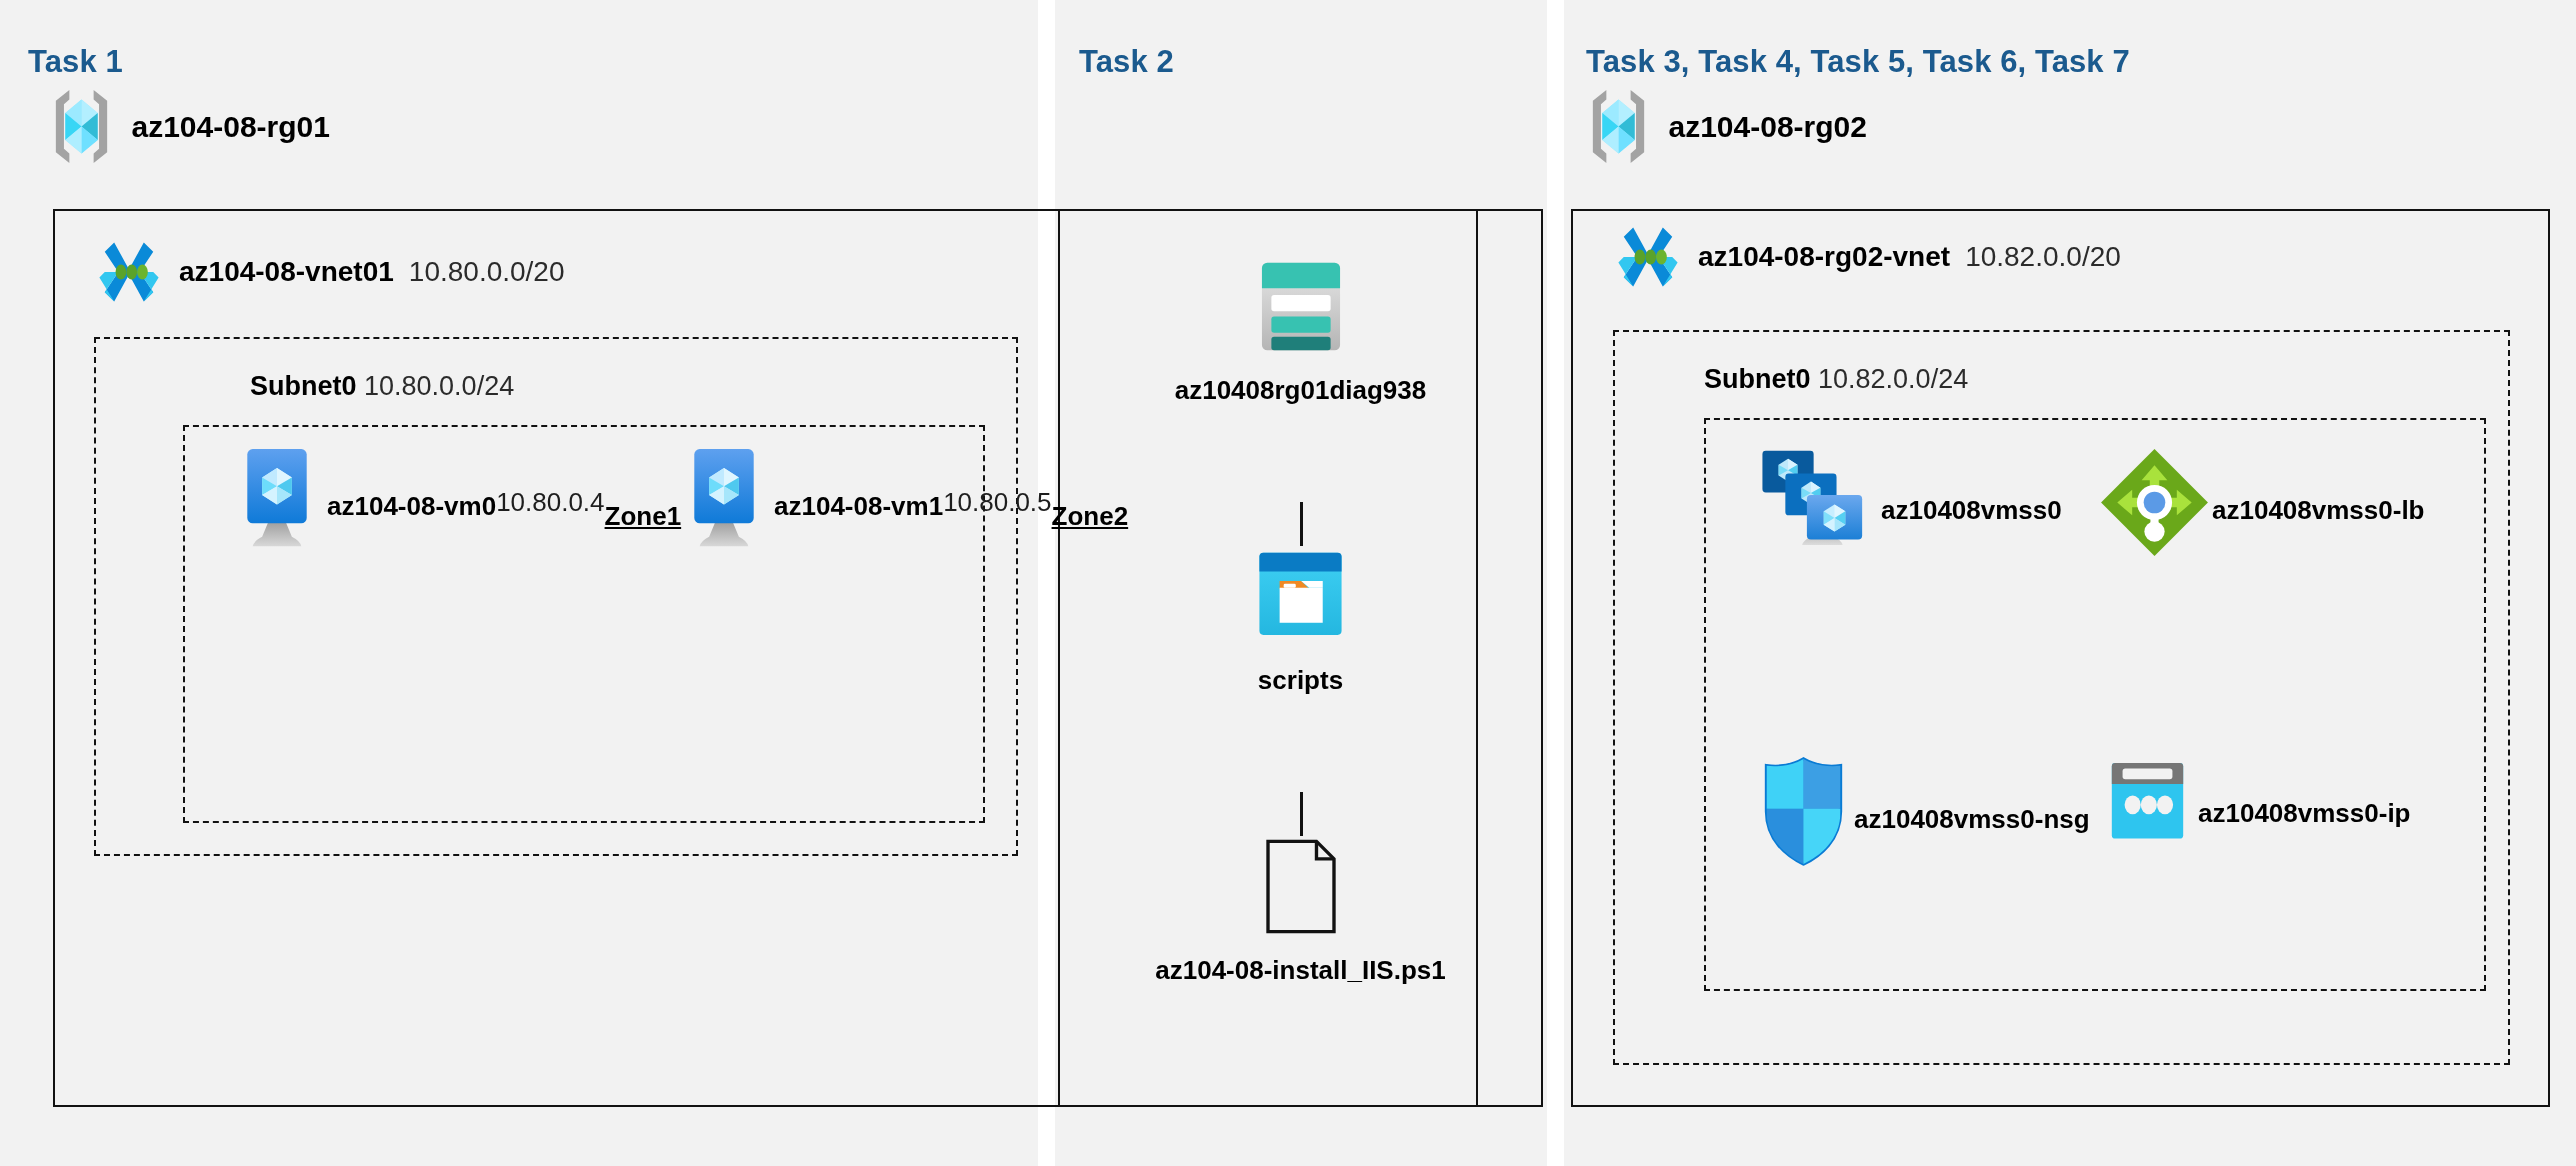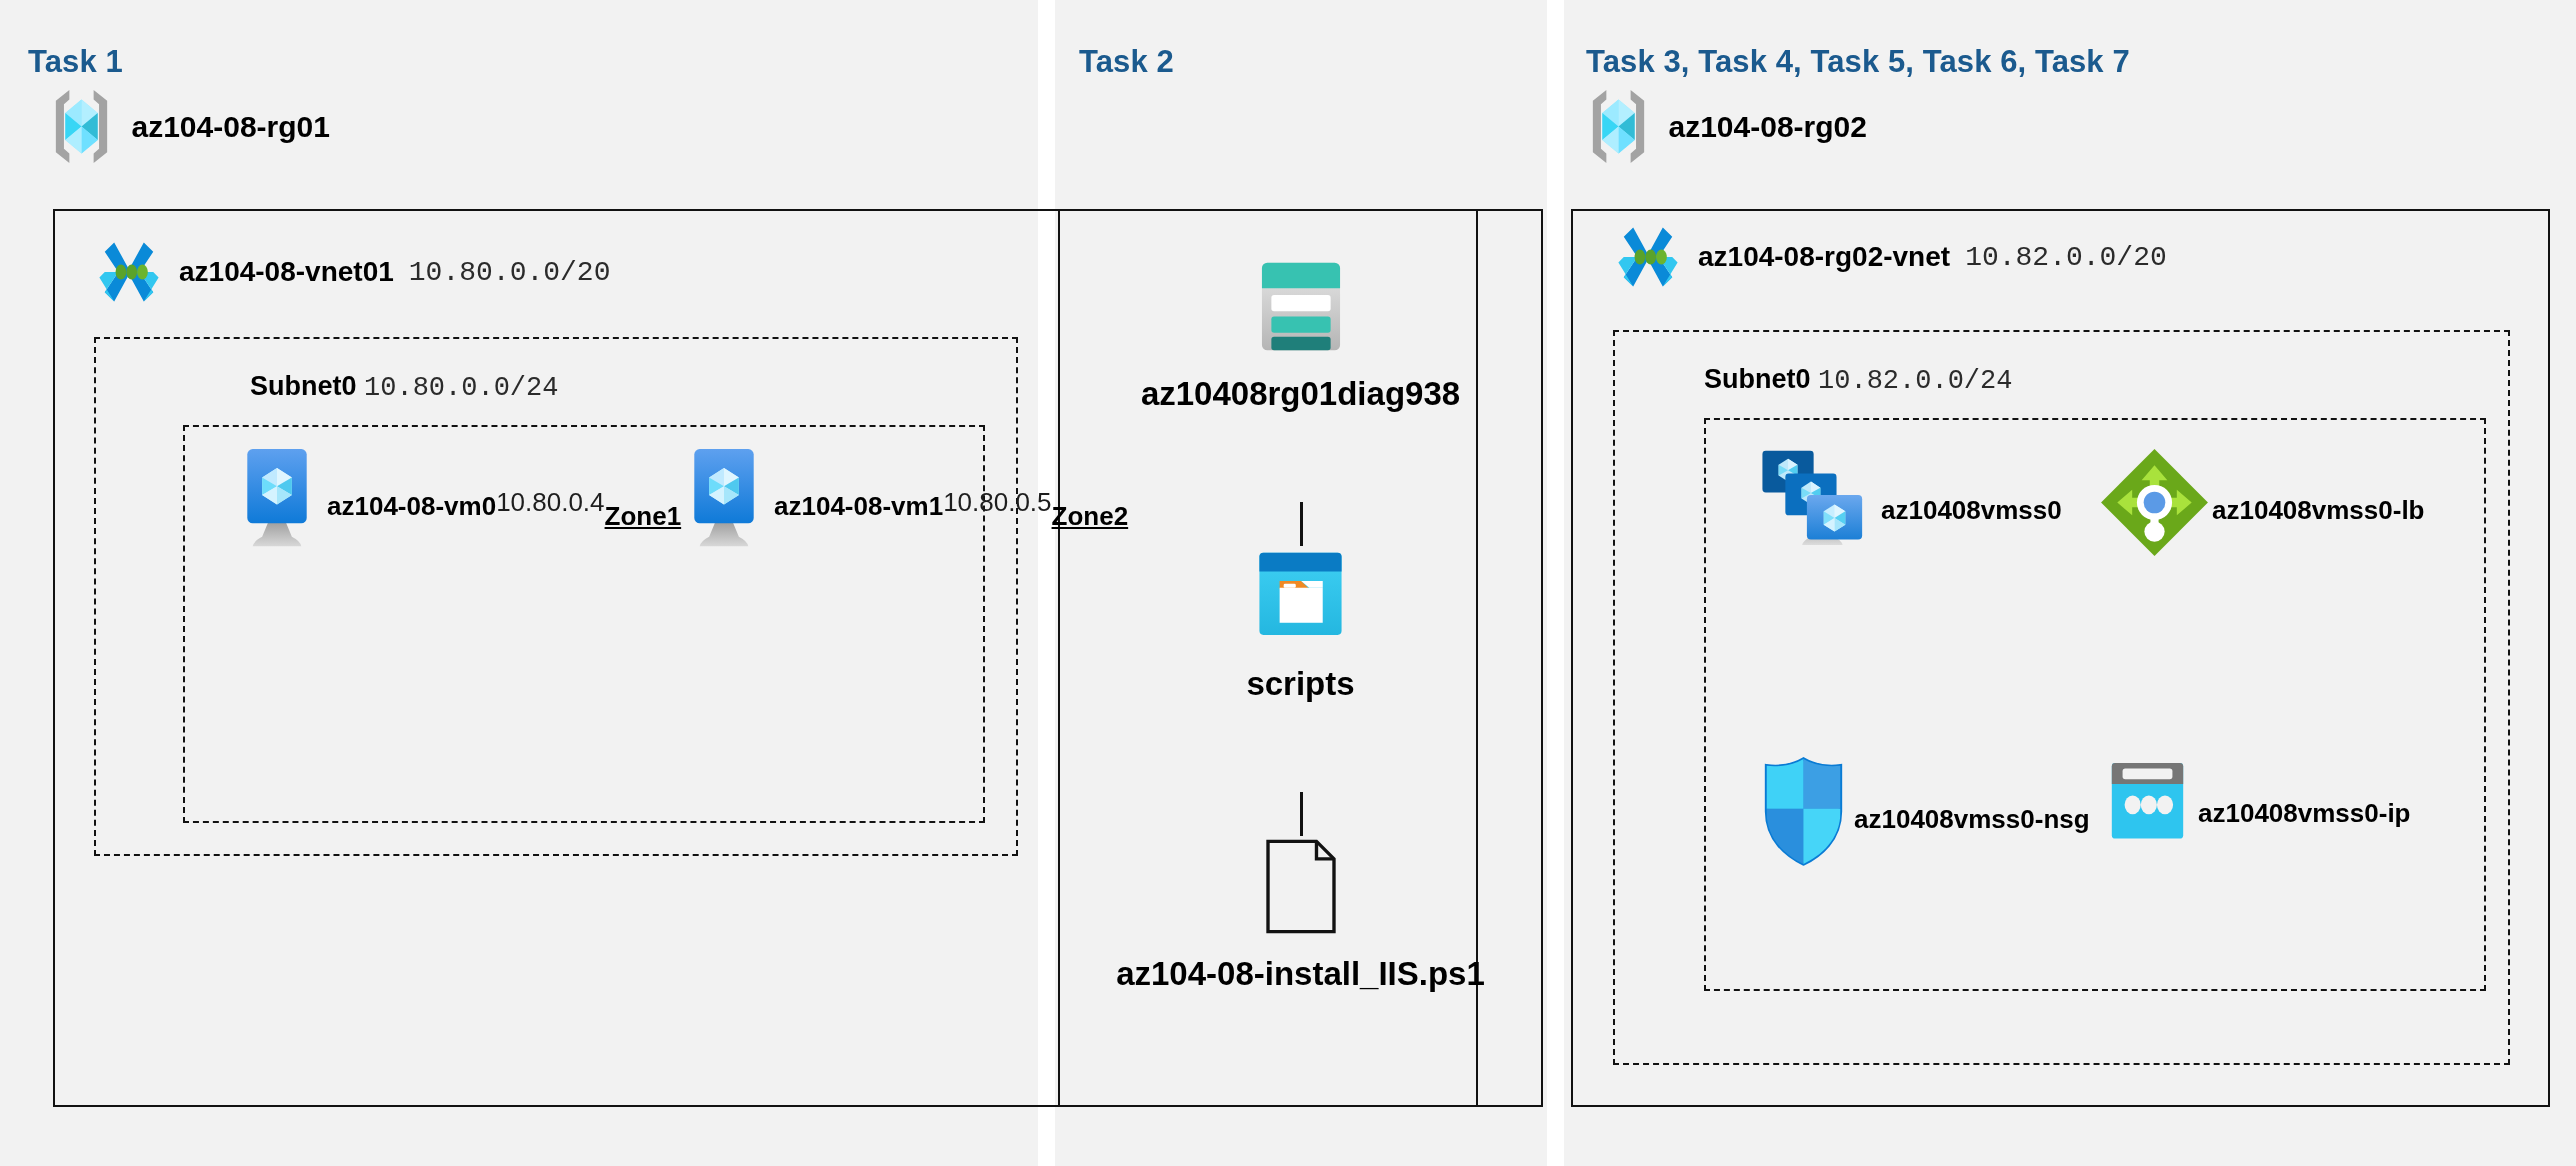--- a/index.html
+++ b/index.html
@@ -28,21 +28,21 @@
   .vnet-box{position:absolute;border:2.7px solid #121212;box-sizing:border-box;background:transparent;}
   #vnet01-box{left:53px;  top:209px; width:1425px; height:898px;}
   #vnet02-box{left:1571px;top:209px; width:979px; height:898px;}
   
   #task2-box{left:1058px;top:209px;width:485px;height:898px;border:2.7px solid #121212;box-sizing:border-box;position:absolute;}
 
   .vnet-header{position:absolute;display:flex;align-items:center;gap:15px;}
   #vnet01-header{left:94px; top:237px;}
   #vnet02-header{left:1613px;top:222px;}
   .vnet-name{font-size:28px;font-weight:bold;color:#000;white-space:nowrap;}
-  .cidr{font-size:28px;font-weight:normal;color:#2b2b2b;white-space:nowrap;font-family:Liberation Mono, monospace;}
+  .cidr{font-size:28px;font-weight:normal;color:#2b2b2b;white-space:nowrap;}
 
   
   .dashed{position:absolute;border:2.7px dashed #121212;box-sizing:border-box;}
   #subnet0-a{left:94px; top:337px; width:924px; height:519px;}
   #zonebox-a{left:183px; top:425px; width:802px; height:398px;}
   #subnet0-b{left:1613px;top:330px; width:897px; height:735px;}
   #innerbox-b{left:1704px;top:418px; width:782px; height:573px;}
 
   .subnet-label{position:absolute;font-size:27px;font-weight:bold;color:#000;white-space:nowrap;}
   .subnet-label .cidr{font-size:27px;}
@@ -57,21 +57,21 @@
 
   #vm0{left:227px;  top:445px;}
   #vm1{left:674px; top:445px;}
   #vmss0{left:1753px;top:445px;}
   #lb{left:2097px;  top:445px;}
   #nsg{left:1753px; top:755px;}
   #pip{left:2097px; top:755px;}
 
   
   .node-c{position:absolute;display:flex;flex-direction:column;align-items:center;width:485px;left:1058px;}
-  .node-c .nm{font-size:33px;font-weight:bold;color:#000;margin-top:17.5px;white-space:nowrap;text-align:right;}
+  .node-c .nm{font-size:26px;font-weight:bold;color:#000;margin-top:17.5px;white-space:nowrap;text-align:right;}
   #sa-node{top:256px;}
   #blob-node{top:546px;}
   #file-node{top:836px;}
   .connector{position:absolute;width:2.7px;background:#121212;left:1300px;}
   #conn1{top:502px;height:44px;}
   #conn2{top:792px;height:44px;}
 
   
   svg{display:block;}
 </style>

